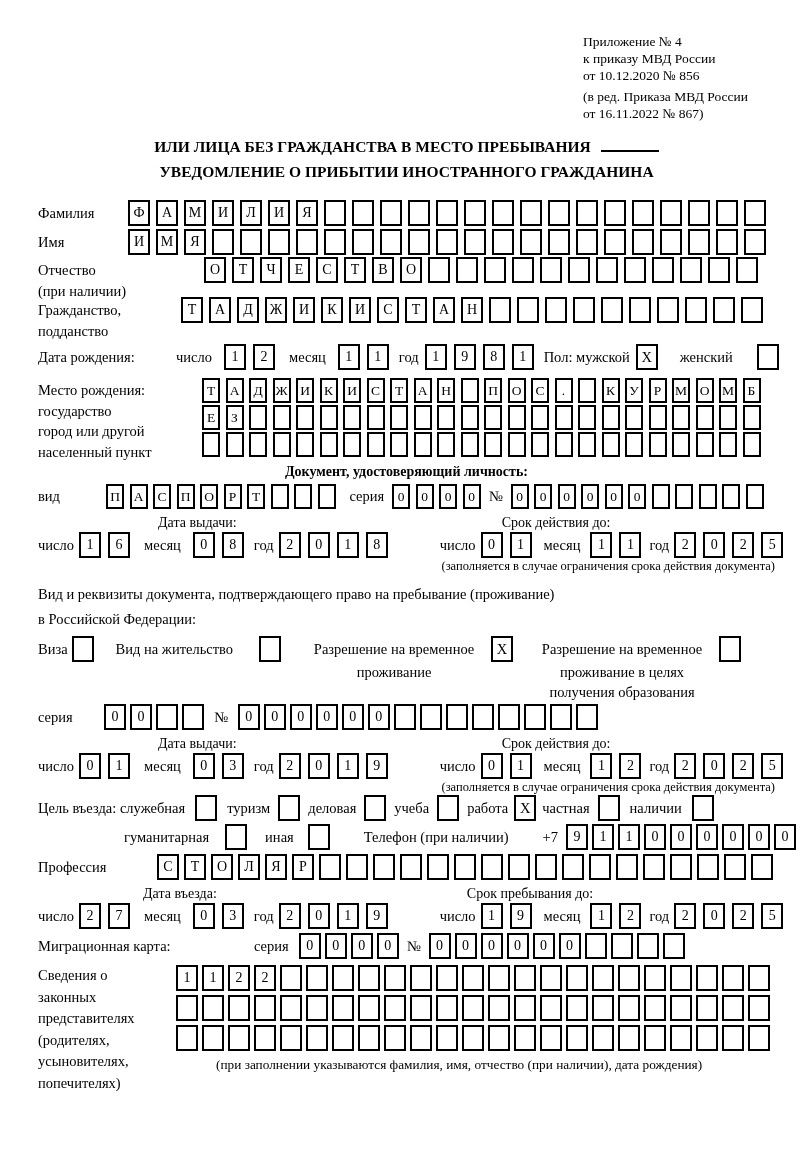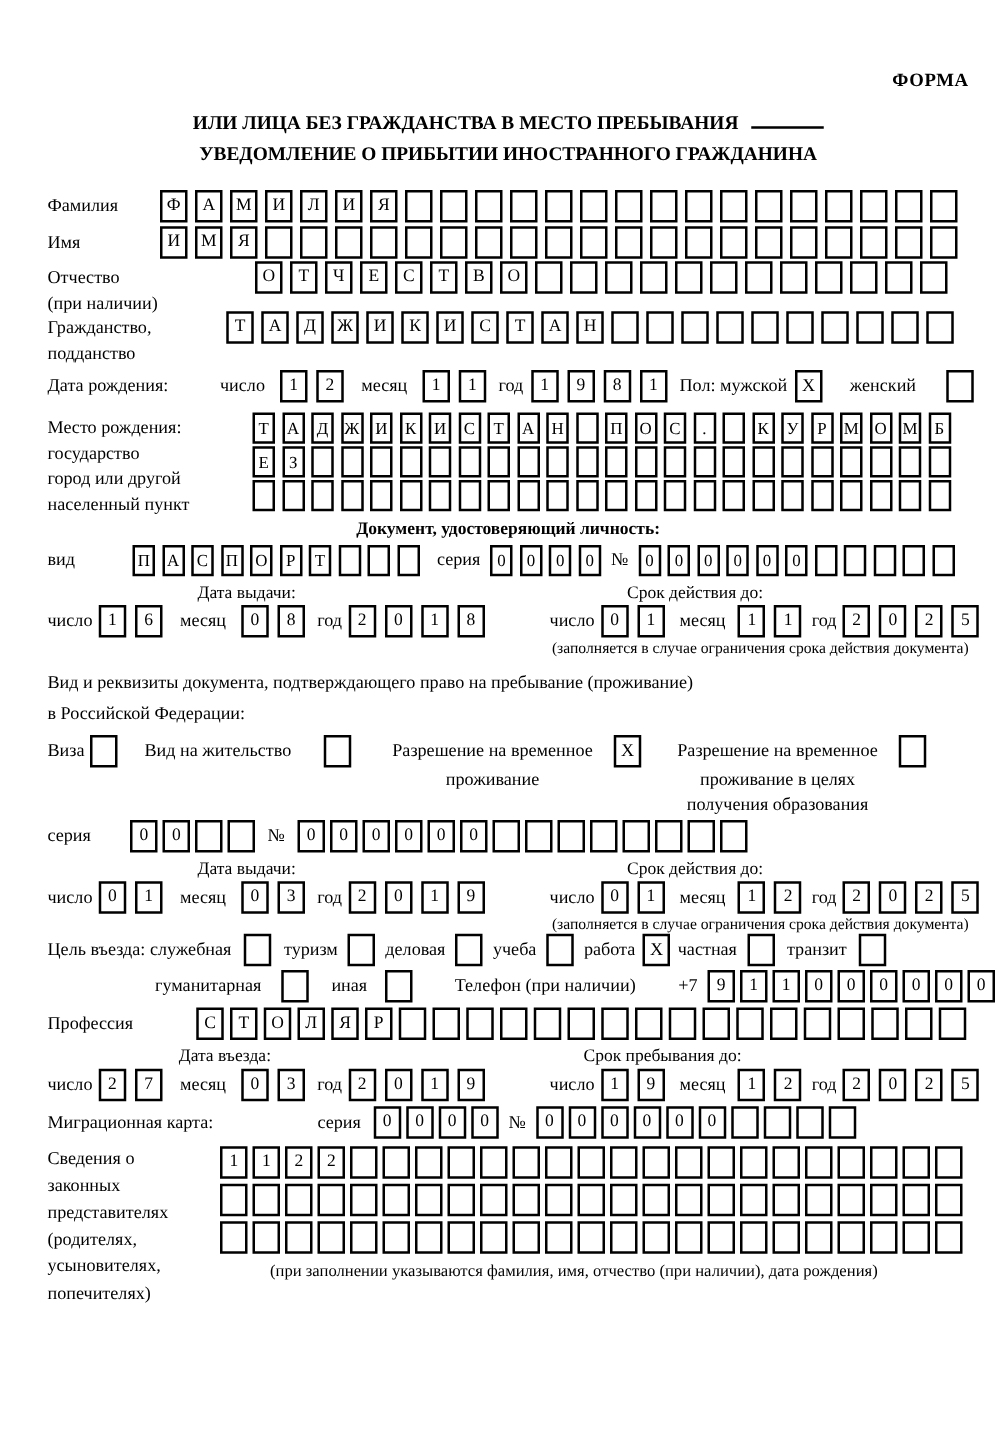--- a/index.html
+++ b/index.html
@@ -60,22 +60,29 @@
   .reps { margin-top: 6px; display: flex; align-items: flex-start; }
   .reps .labels { width: 138px; flex: none; line-height: 21.5px; }
   .reps .grid { display: flex; flex-direction: column; gap: 4px; }
   .reps-note { margin-top: 6px; margin-left: 40px; font-size: 13.3px; }
 </style>
 </head>
 <body>
 
 <div class="page">
 
-
-  <div class="forma">ФОРМА</div>
+  <div class="appendix">
+    <div>Приложение № 4</div>
+    <div>к приказу МВД России</div>
+    <div>от 10.12.2020 № 856</div>
+    <div class="gap"></div>
+    <div>(в ред. Приказа МВД России</div>
+    <div>от 16.11.2022 № 867)</div>
+  </div>
+
 
   <div class="title">
     <div>
       <span>ИЛИ ЛИЦА БЕЗ ГРАЖДАНСТВА В МЕСТО ПРЕБЫВАНИЯ</span><span class="blankline"></span>
     </div>
     <div>УВЕДОМЛЕНИЕ О ПРИБЫТИИ ИНОСТРАННОГО ГРАЖДАНИНА</div>
   </div>
 
 
   <div class="row r-surname">
@@ -488,21 +495,21 @@
     <span class="lbl" style="margin-left:10px">туризм</span>
     <span class="checkbox" style="margin-left:8px"></span>
     <span class="lbl" style="margin-left:8px">деловая</span>
     <span class="checkbox" style="margin-left:8px"></span>
     <span class="lbl" style="margin-left:8px">учеба</span>
     <span class="checkbox" style="margin-left:8px"></span>
     <span class="lbl" style="margin-left:8px">работа</span>
     <span class="checkbox" style="margin-left:6px">X</span>
     <span class="lbl" style="margin-left:6px">частная</span>
     <span class="checkbox" style="margin-left:8px"></span>
-    <span class="lbl" style="margin-left:10px">транзит</span>
+    <span class="lbl" style="margin-left:10px">наличии</span>
     <span class="checkbox" style="margin-left:10px"></span>
   </div>
   <div class="row r-purpose2">
     <span class="lbl" style="margin-left:86px">гуманитарная</span>
     <span class="checkbox" style="margin-left:16px"></span>
     <span class="lbl" style="margin-left:18px">иная</span>
     <span class="checkbox" style="margin-left:14px"></span>
     <span class="lbl" style="margin-left:34px">Телефон (при наличии)</span>
     <span class="lbl" style="margin-left:34px">+7</span>
     <span class="cells tight" style="margin-left:8px">

